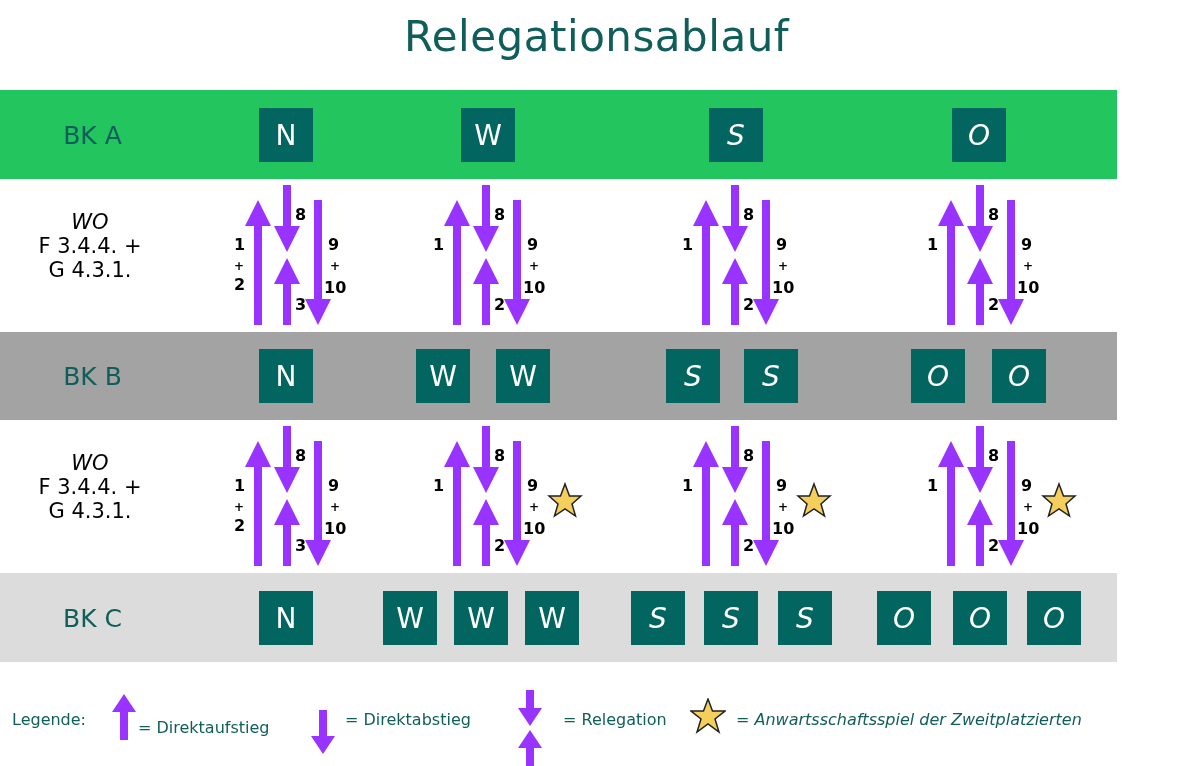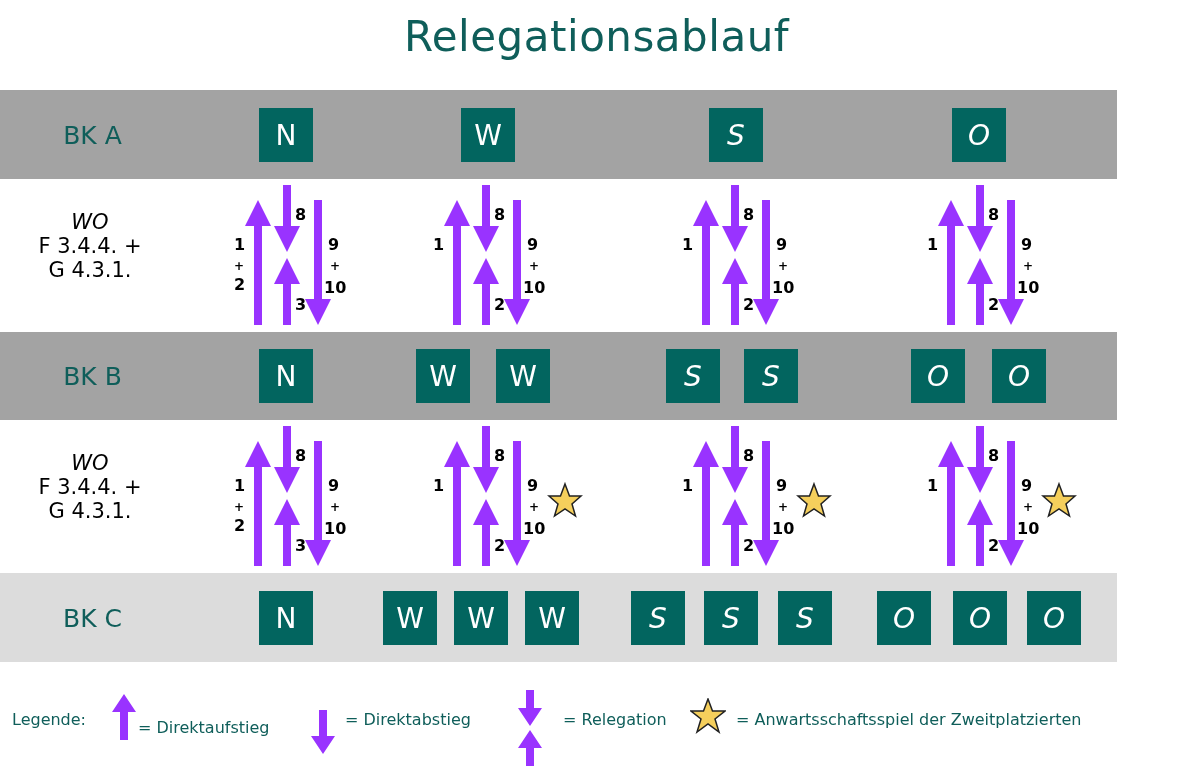--- a/index.html
+++ b/index.html
@@ -2,21 +2,21 @@
 <html><head>
 <meta charset="utf-8">
 <style>
   html, body { margin: 0; padding: 0; background: #ffffff; }
   body { width: 1200px; height: 766px; position: relative; overflow: hidden;
          font-family: "DejaVu Sans", sans-serif; }
   .abs { position: absolute; }
   .title { left: 0; width: 1115px; top: 12px; text-align: center; font-size: 42px;
            color: #0f5e5a; letter-spacing: 0.5px; padding-left: 39px; }
   .band { left: 0; width: 1117px; }
-  .band-a { top: 90px; height: 89px; background: #a3a3a3; }
+  .band-a { top: 90px; height: 89px; background: #22c55e; }
   .band-b { top: 332px; height: 88px; background: #a3a3a3; }
   .band-c { top: 573px; height: 89px; background: #dcdcdc; }
   .band-label { position: absolute; left: 30px; width: 125px; text-align: center;
                 font-size: 25px; color: #0f5e5a; top: 50%; transform: translateY(-50%); }
   .box { position: absolute; width: 54px; height: 54px; background: #02655f; color: #fff;
          font-size: 28px; display: flex; align-items: center; justify-content: center; }
   .rule-label { position: absolute; left: 10px; width: 160px; text-align: center;
                 font-size: 21px; line-height: 24px; color: #000; }
   .rule-label .it { font-style: italic; }
   svg.arrows { position: absolute; left: 0; width: 1200px; height: 152px; overflow: visible; }
@@ -179,14 +179,14 @@
   </svg>
   <div class="legend-text" style="left:345px;top:20px;">= Direktabstieg</div>
   <svg class="abs" style="left:518px;top:0px;" width="24" height="76">
     <polygon points="8,0 16,0 16,18 24,18 12,36 0,18 8,18" fill="#9933ff"></polygon>
     <polygon points="12,40 24,58 16,58 16,76 8,76 8,58 0,58" fill="#9933ff"></polygon>
   </svg>
   <div class="legend-text" style="left:563px;top:20px;">= Relegation</div>
   <svg class="abs" style="left:690px;top:8px;" width="36" height="36" viewBox="0 0 36 36">
     <polygon points="18,1 22.5,13 35,13 25,21 29,34 18,26 7,34 11,21 1,13 13.5,13" fill="#f5cf5c" stroke="#222" stroke-width="1.5"></polygon>
   </svg>
-  <div class="legend-text" style="left:736px;top:20px;">= Anwartsschaftsspiel der Zweitplatzierten</div>
+  <div class="legend-text" style="left:736px;top:20px;font-style:italic;">= Anwartsschaftsspiel der Zweitplatzierten</div>
 </div>
 
 </body></html>

